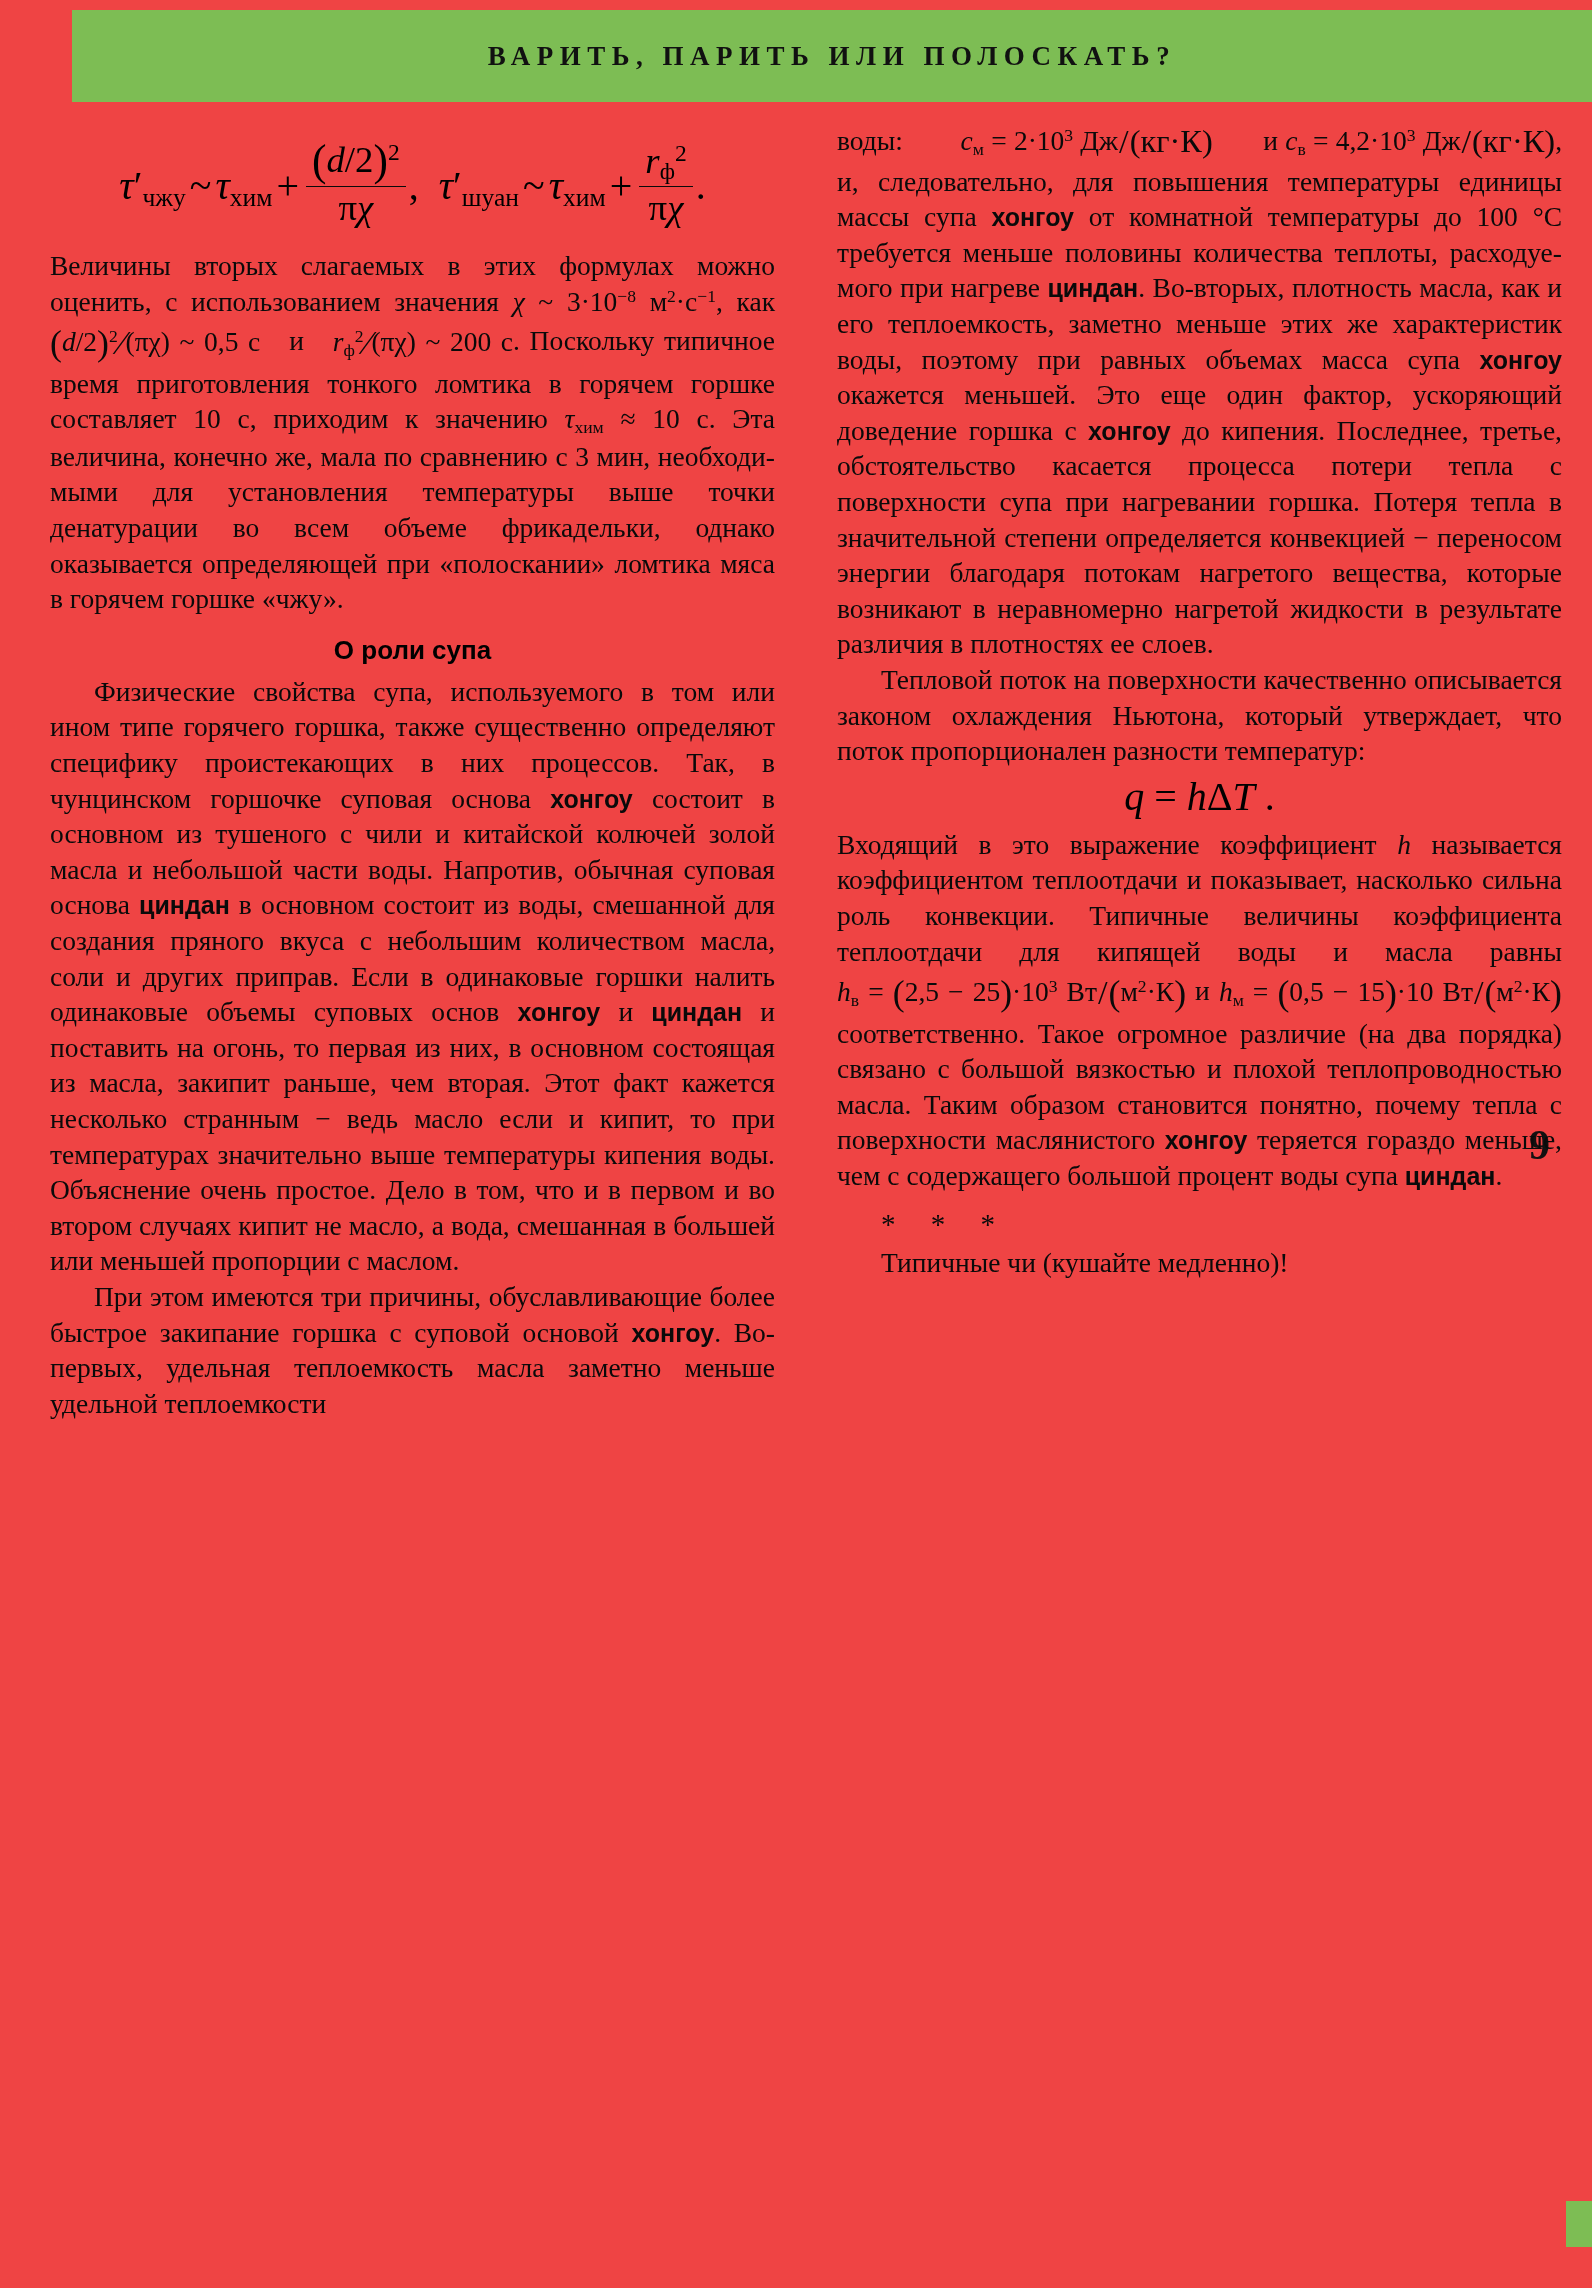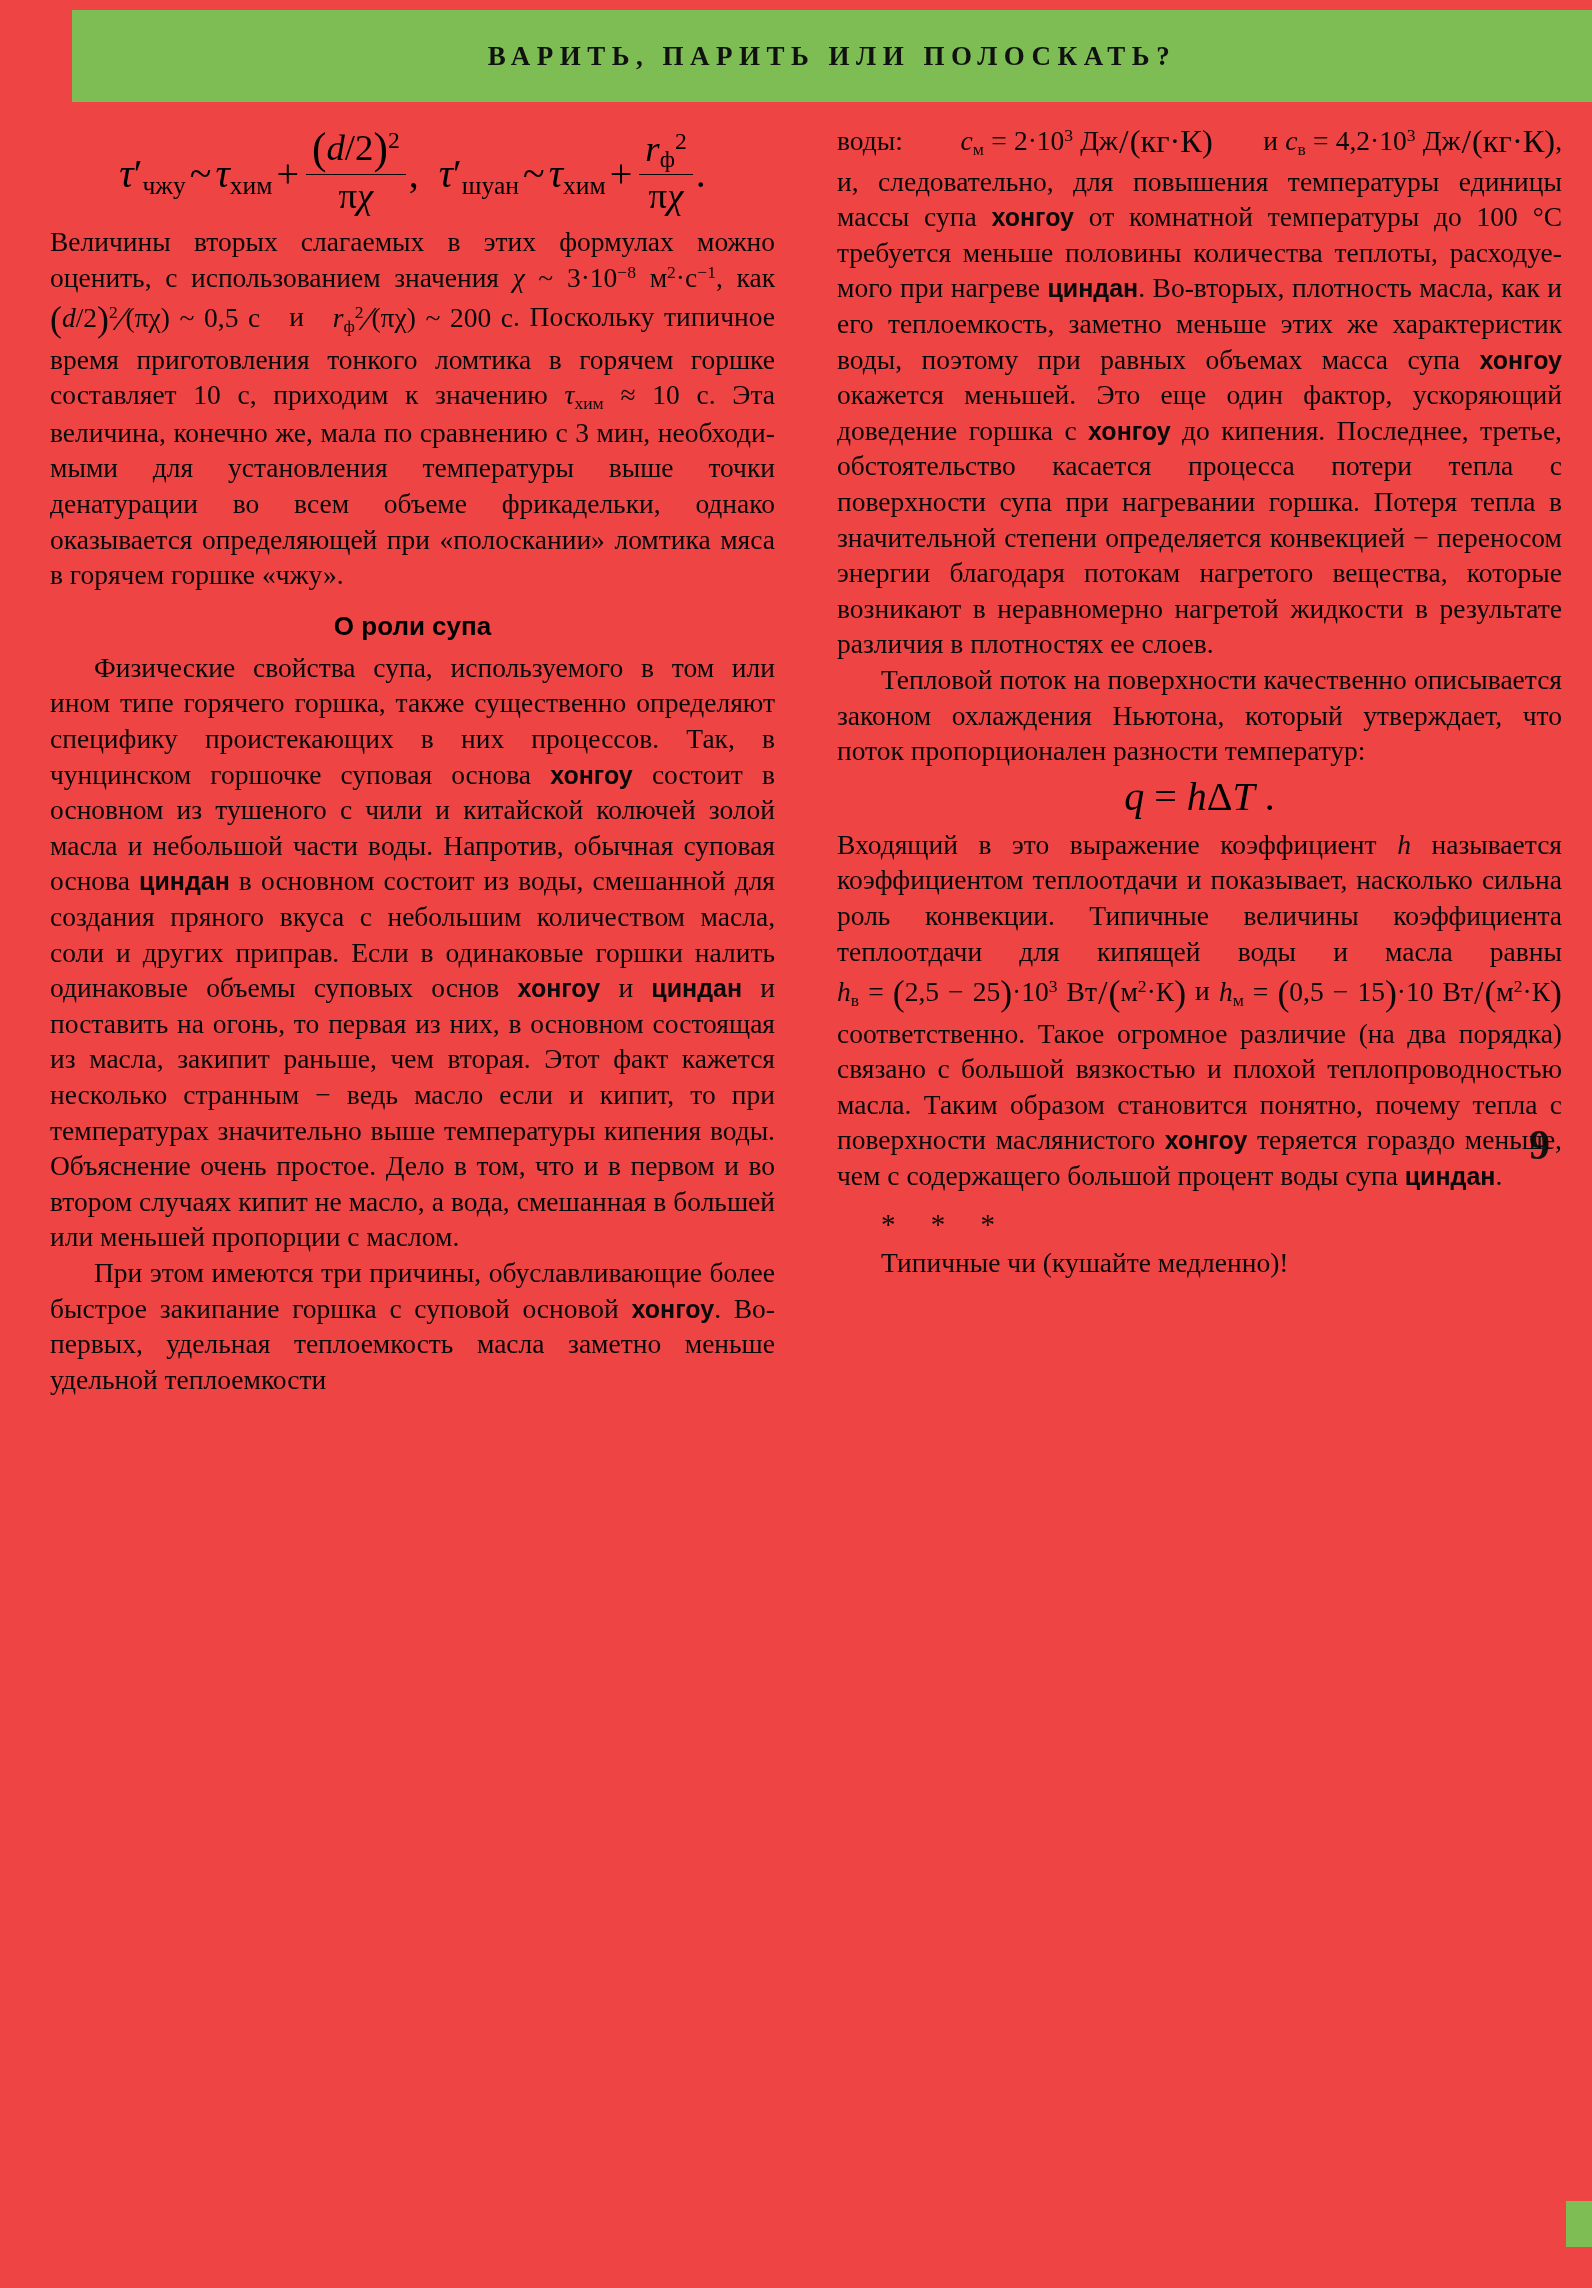--- a/index.html
+++ b/index.html
@@ -125,21 +125,21 @@
     margin: 6px 0 8px 0;
     text-align: center;
     font-size: 40px;
     line-height: 1.1;
   }
 
   .frac {
     display: inline-block;
     vertical-align: -0.52em;
     text-align: center;
-    margin: 0 3px;
+    margin: 12px 3px;
   }
   .frac > .num {
     display: block;
     padding: 0 6px 1px 6px;
     border-bottom: 1.6px solid #0a0a0a;
     font-size: 0.92em;
   }
   .frac > .den {
     display: block;
     padding: 1px 6px 0 6px;

